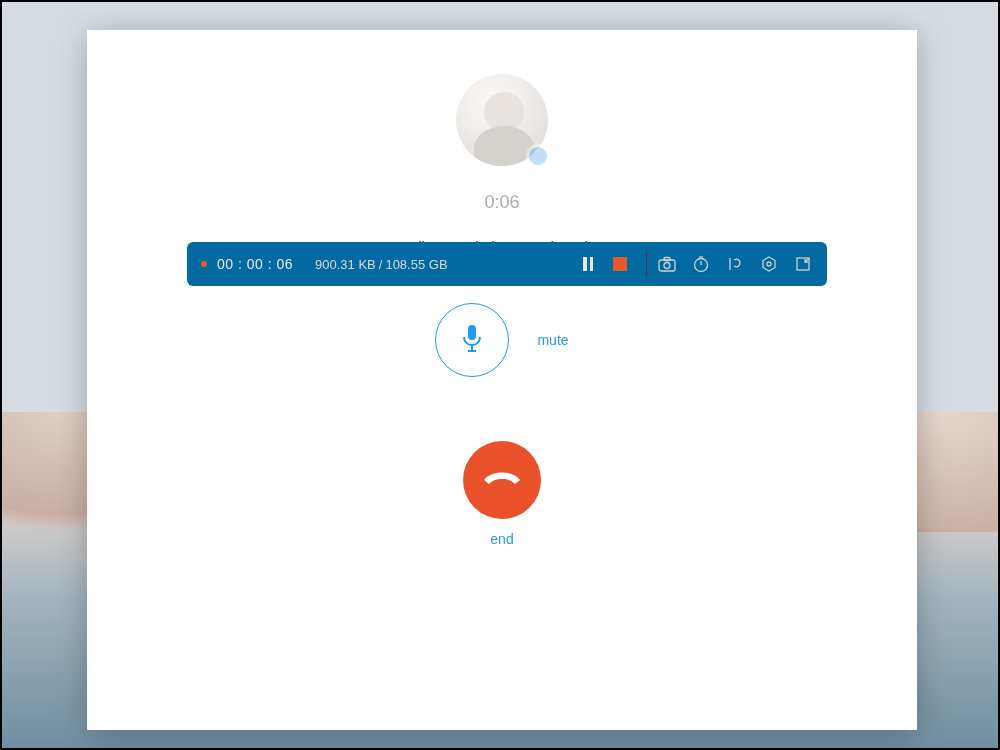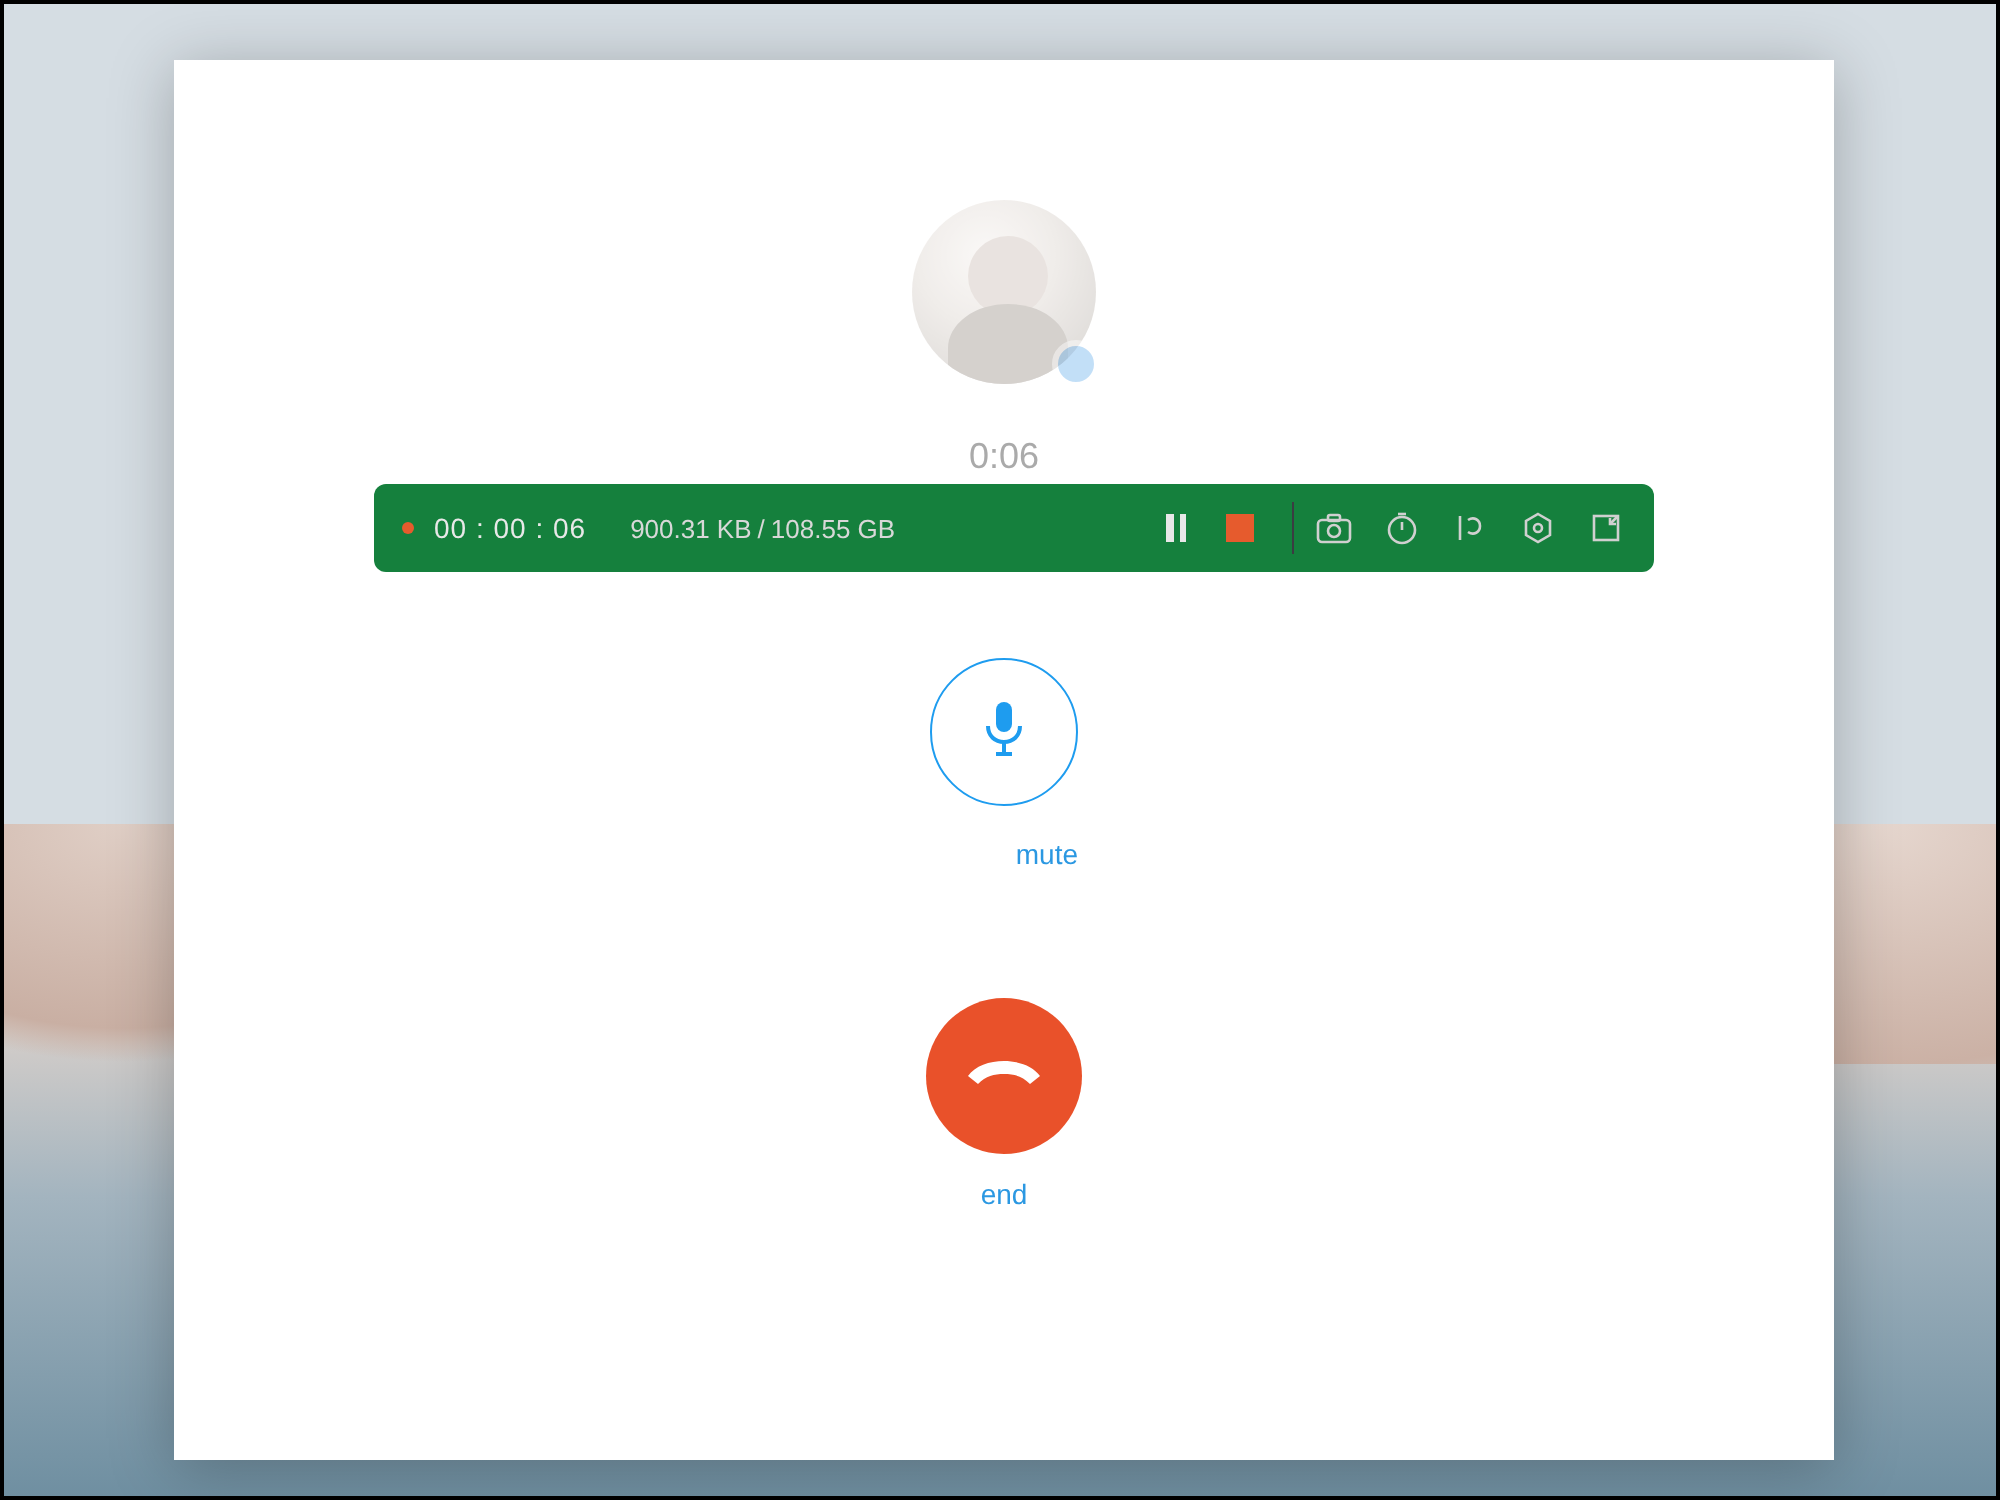--- a/index.html
+++ b/index.html
@@ -41,21 +41,21 @@
     width: 830px;
     height: 700px;
     background: #ffffff;
     box-shadow: 0 4px 30px rgba(0,0,0,0.25);
   }
 
   .call-content {
     display:flex;
     flex-direction:column;
     align-items:center;
-    padding-top:70px;
+    padding-top:44px;
   }
   .avatar-wrap { position:relative; }
   .avatar {
     width:92px; height:92px; border-radius:50%;
     background: radial-gradient(circle at 40% 30%, #f3ede9 0%, #d6cdc5 40%, #928a82 100%);
     opacity:0.35;
     position:relative;
     overflow:hidden;
   }
   .avatar::before{
@@ -90,22 +90,22 @@
     margin-top:26px;
     font-size:14px;
     color:#333;
   }
   .controls-row {
     display:flex;
     gap:80px;
     margin-top:48px;
   }
   .ctrl {
-    display:flex; flex-direction:column; align-items:flex-end;
-    gap:16px;
+    display:flex; align-items:center;
+    gap:28px;
     cursor:pointer;
   }
   .ctrl .circle {
     width:74px; height:74px; border:1.5px solid #1e9cef; border-radius:50%;
     display:flex; align-items:center; justify-content:center;
   }
   .ctrl .label { font-size:14px; color:#2b98e2; }
   .end-wrap { margin-top:64px; }
   .end-circle {
     width:78px; height:78px; border-radius:50%;
@@ -115,21 +115,21 @@
   }
   .end-label { text-align:center; margin-top:12px; font-size:14px; color:#2b98e2; }
 
   
   .rec-bar {
     position:absolute;
     left:185px;
     top:240px;
     width:640px;
     height:44px;
-    background:#15803d;
+    background:#0369a1;
     border-radius:6px;
     display:flex;
     align-items:center;
     color:#e8e8e8;
     font-size:14px;
   }
   .rec-dot {
     width:6px; height:6px; border-radius:50%; background:#e65b2d;
     margin-left:14px;
   }

